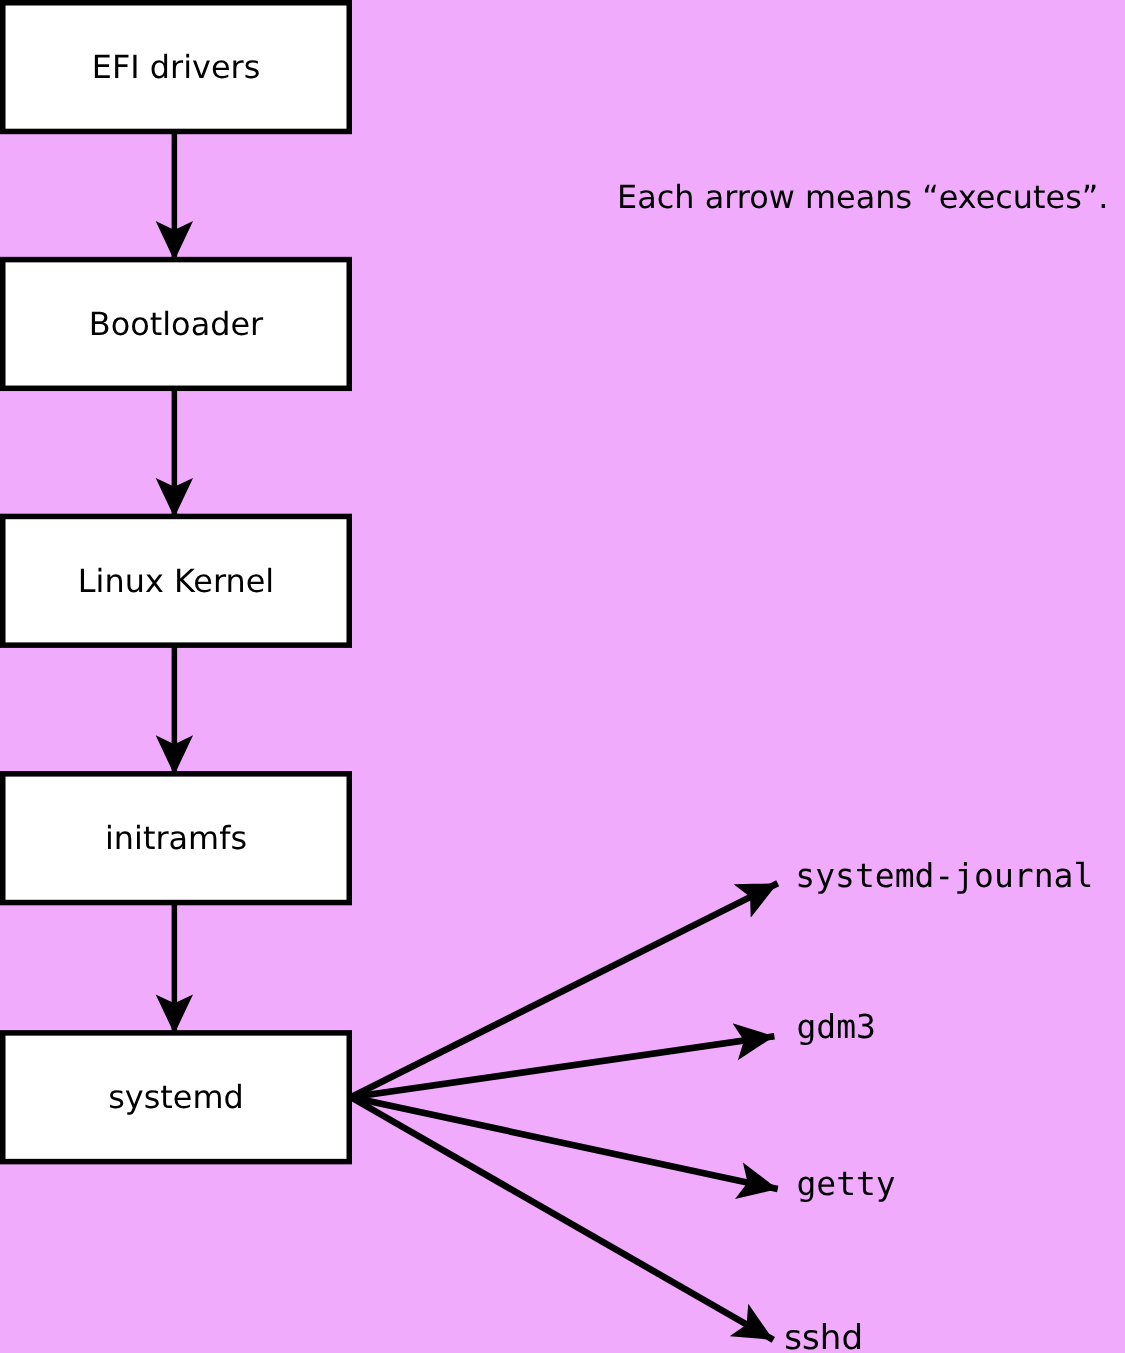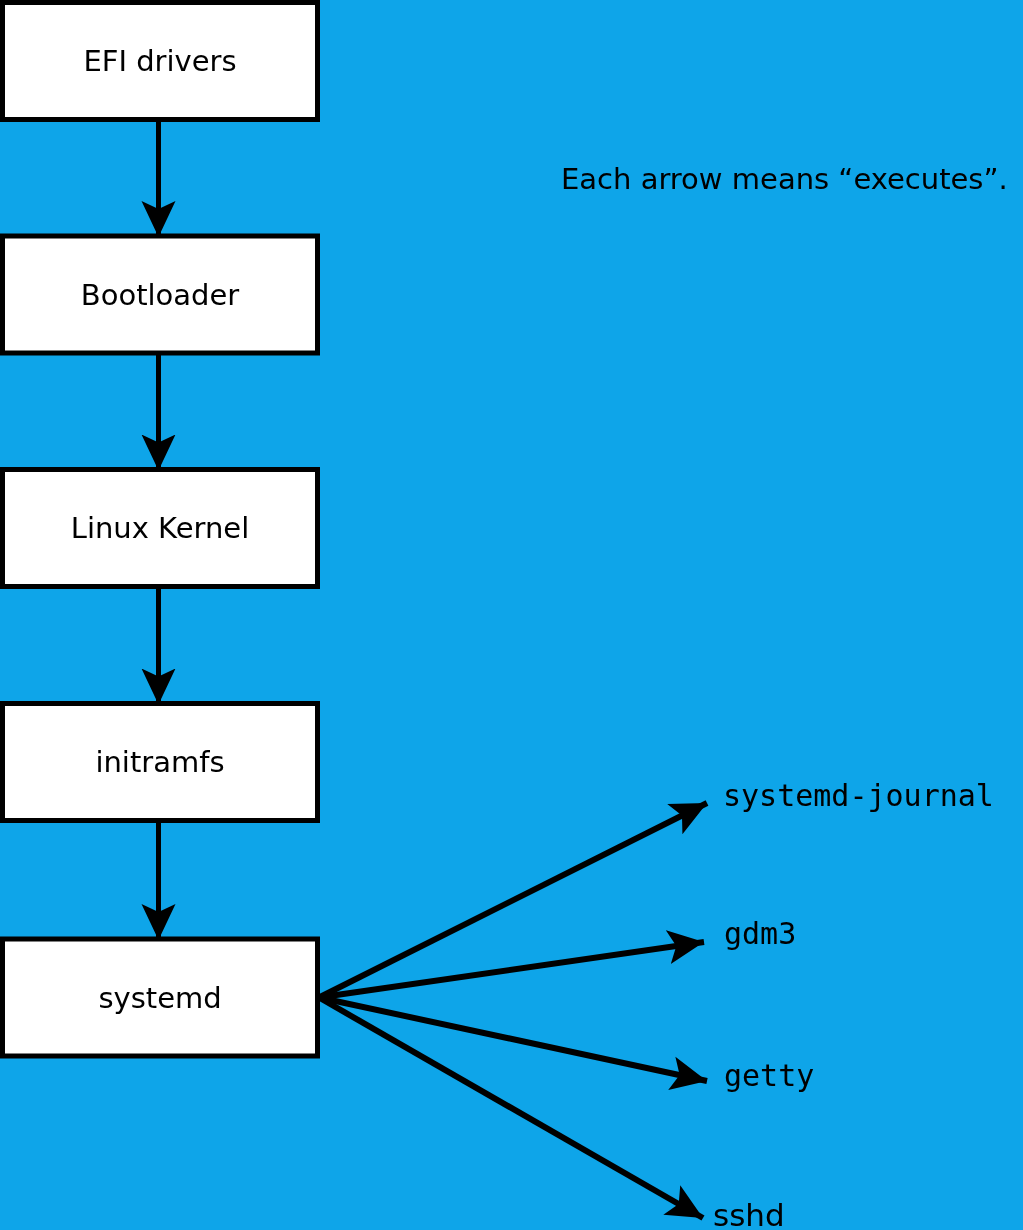--- a/index.html
+++ b/index.html
@@ -4,21 +4,21 @@
 <style>
   html, body {
     margin: 0;
     padding: 0;
     background: #ffffff;
   }
   .canvas {
     position: relative;
     width: 1023px;
     height: 1230px;
-    background: #0ea5e9;
+    background: #f0abfc;
     overflow: hidden;
     font-family: "DejaVu Sans", "Liberation Sans", sans-serif;
   }
   svg { display: block; }
   .box-rect {
     fill: #ffffff;
     stroke: #000000;
     stroke-width: 5;
   }
   .box-label {

